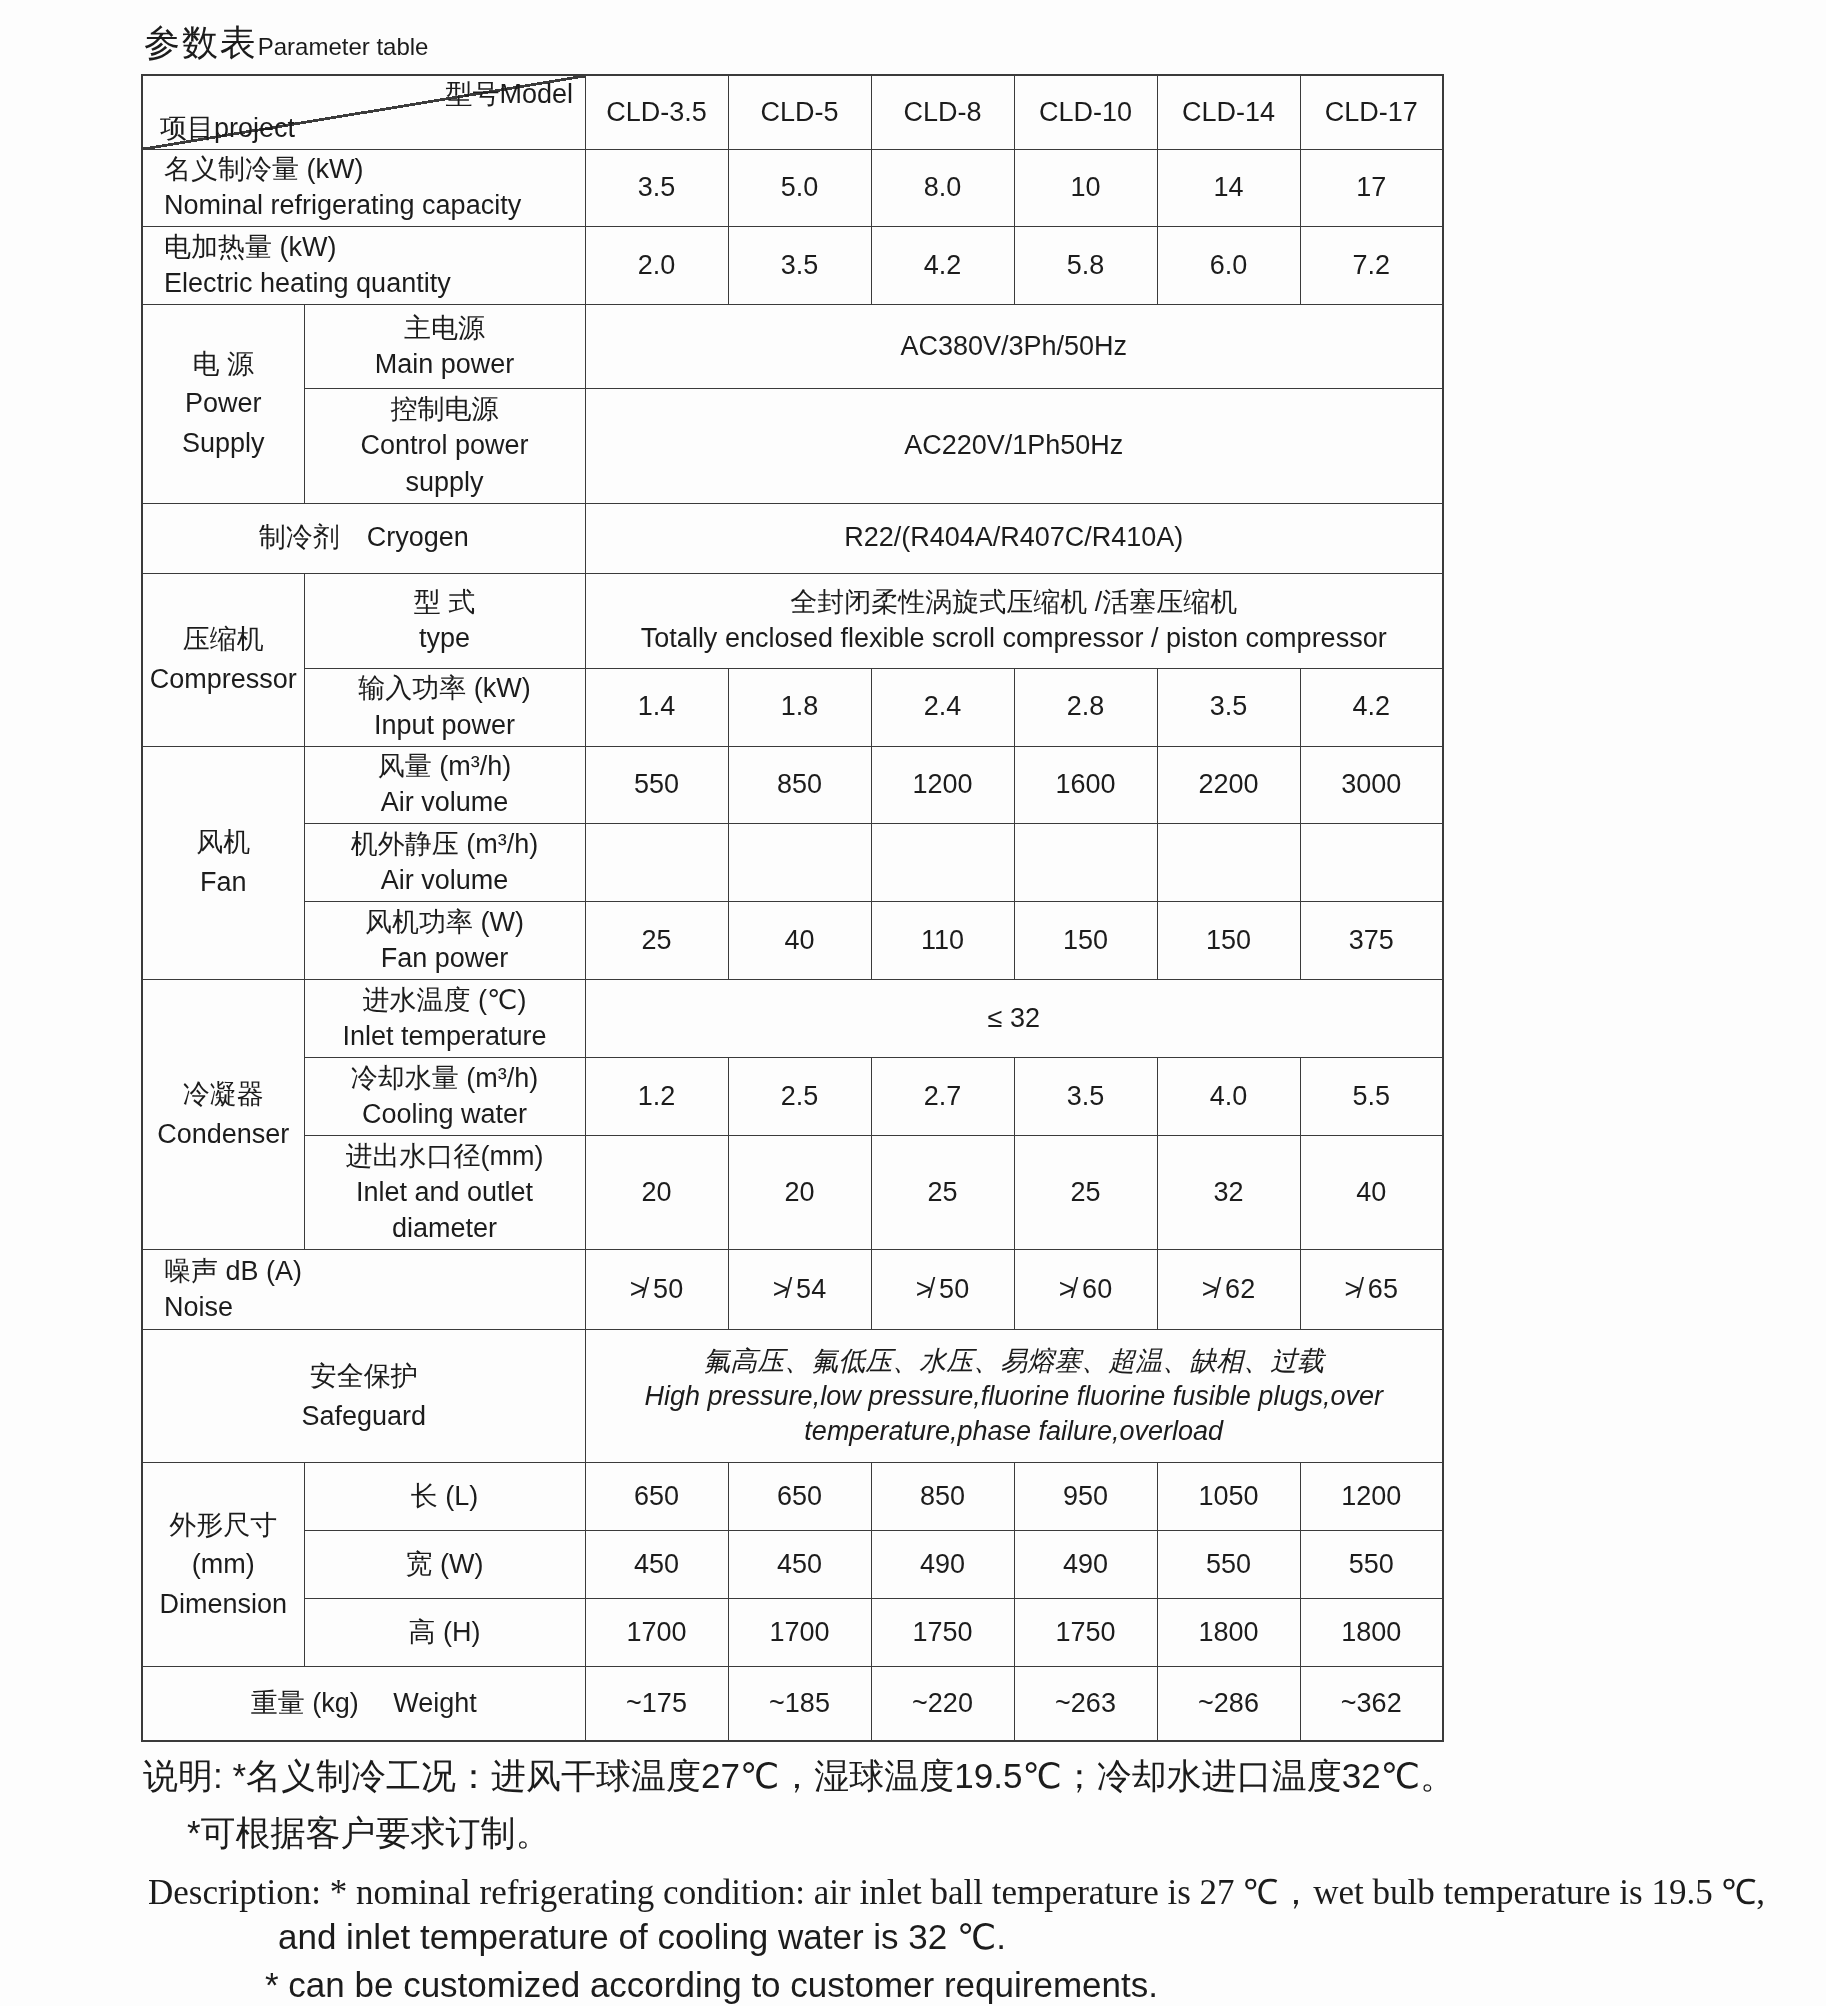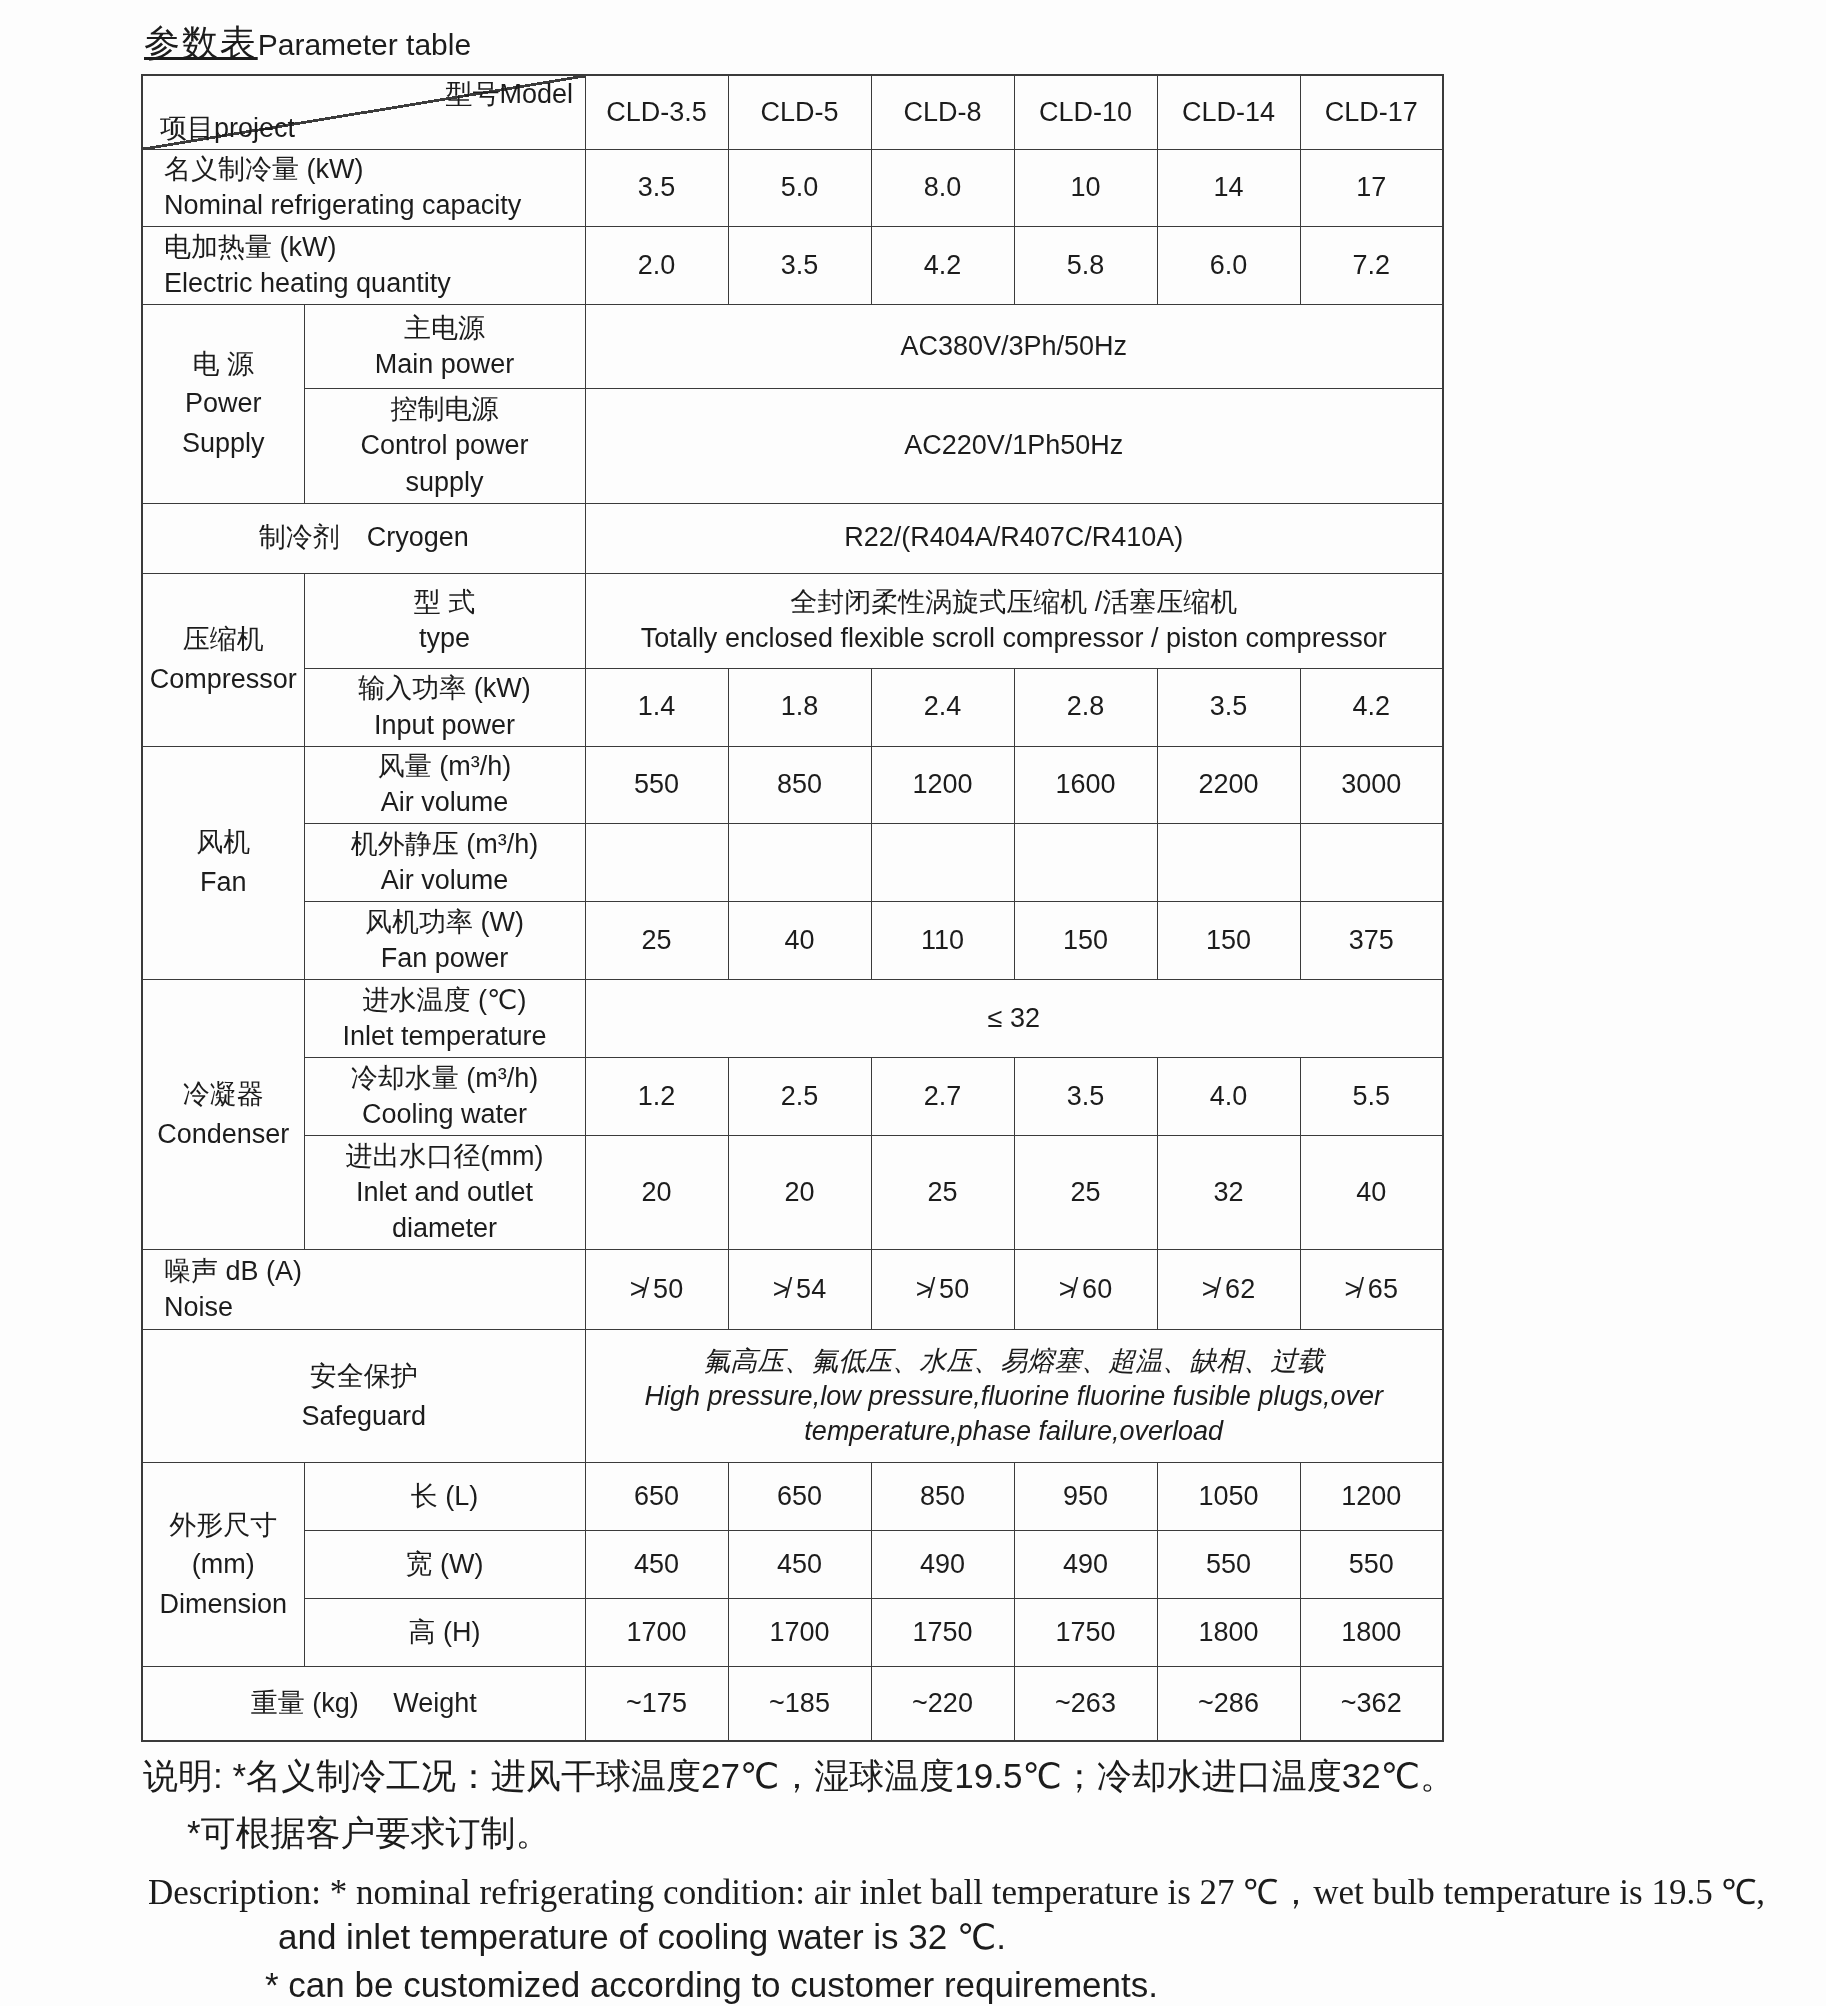--- a/index.html
+++ b/index.html
@@ -6,22 +6,22 @@
   html, body { margin: 0; padding: 0; }
   body {
     width: 1826px; height: 2007px;
     background: #fdfdfd;
     color: #1c1c1c;
     font-family: "Liberation Sans", "DejaVu Sans", sans-serif;
     position: relative;
   }
 
   .page-title { position: absolute; left: 144px; top: 19px; white-space: nowrap; }
-  .page-title .zh { font-size: 36px; letter-spacing: 1.9px; text-decoration: underline; }
-  .page-title .en { font-size: 30px; }
+  .page-title .zh { font-size: 36px; letter-spacing: 1.9px; }
+  .page-title .en { font-size: 24px; }
 
   table.param {
     position: absolute; left: 141px; top: 74px;
     border-collapse: collapse; table-layout: fixed;
     width: 1298px;
     border: 2.9px solid #3b3b3b;
   }
   .param td, .param th {
     border: 1.9px solid #3b3b3b;
     font-size: 27px; font-weight: 400;

